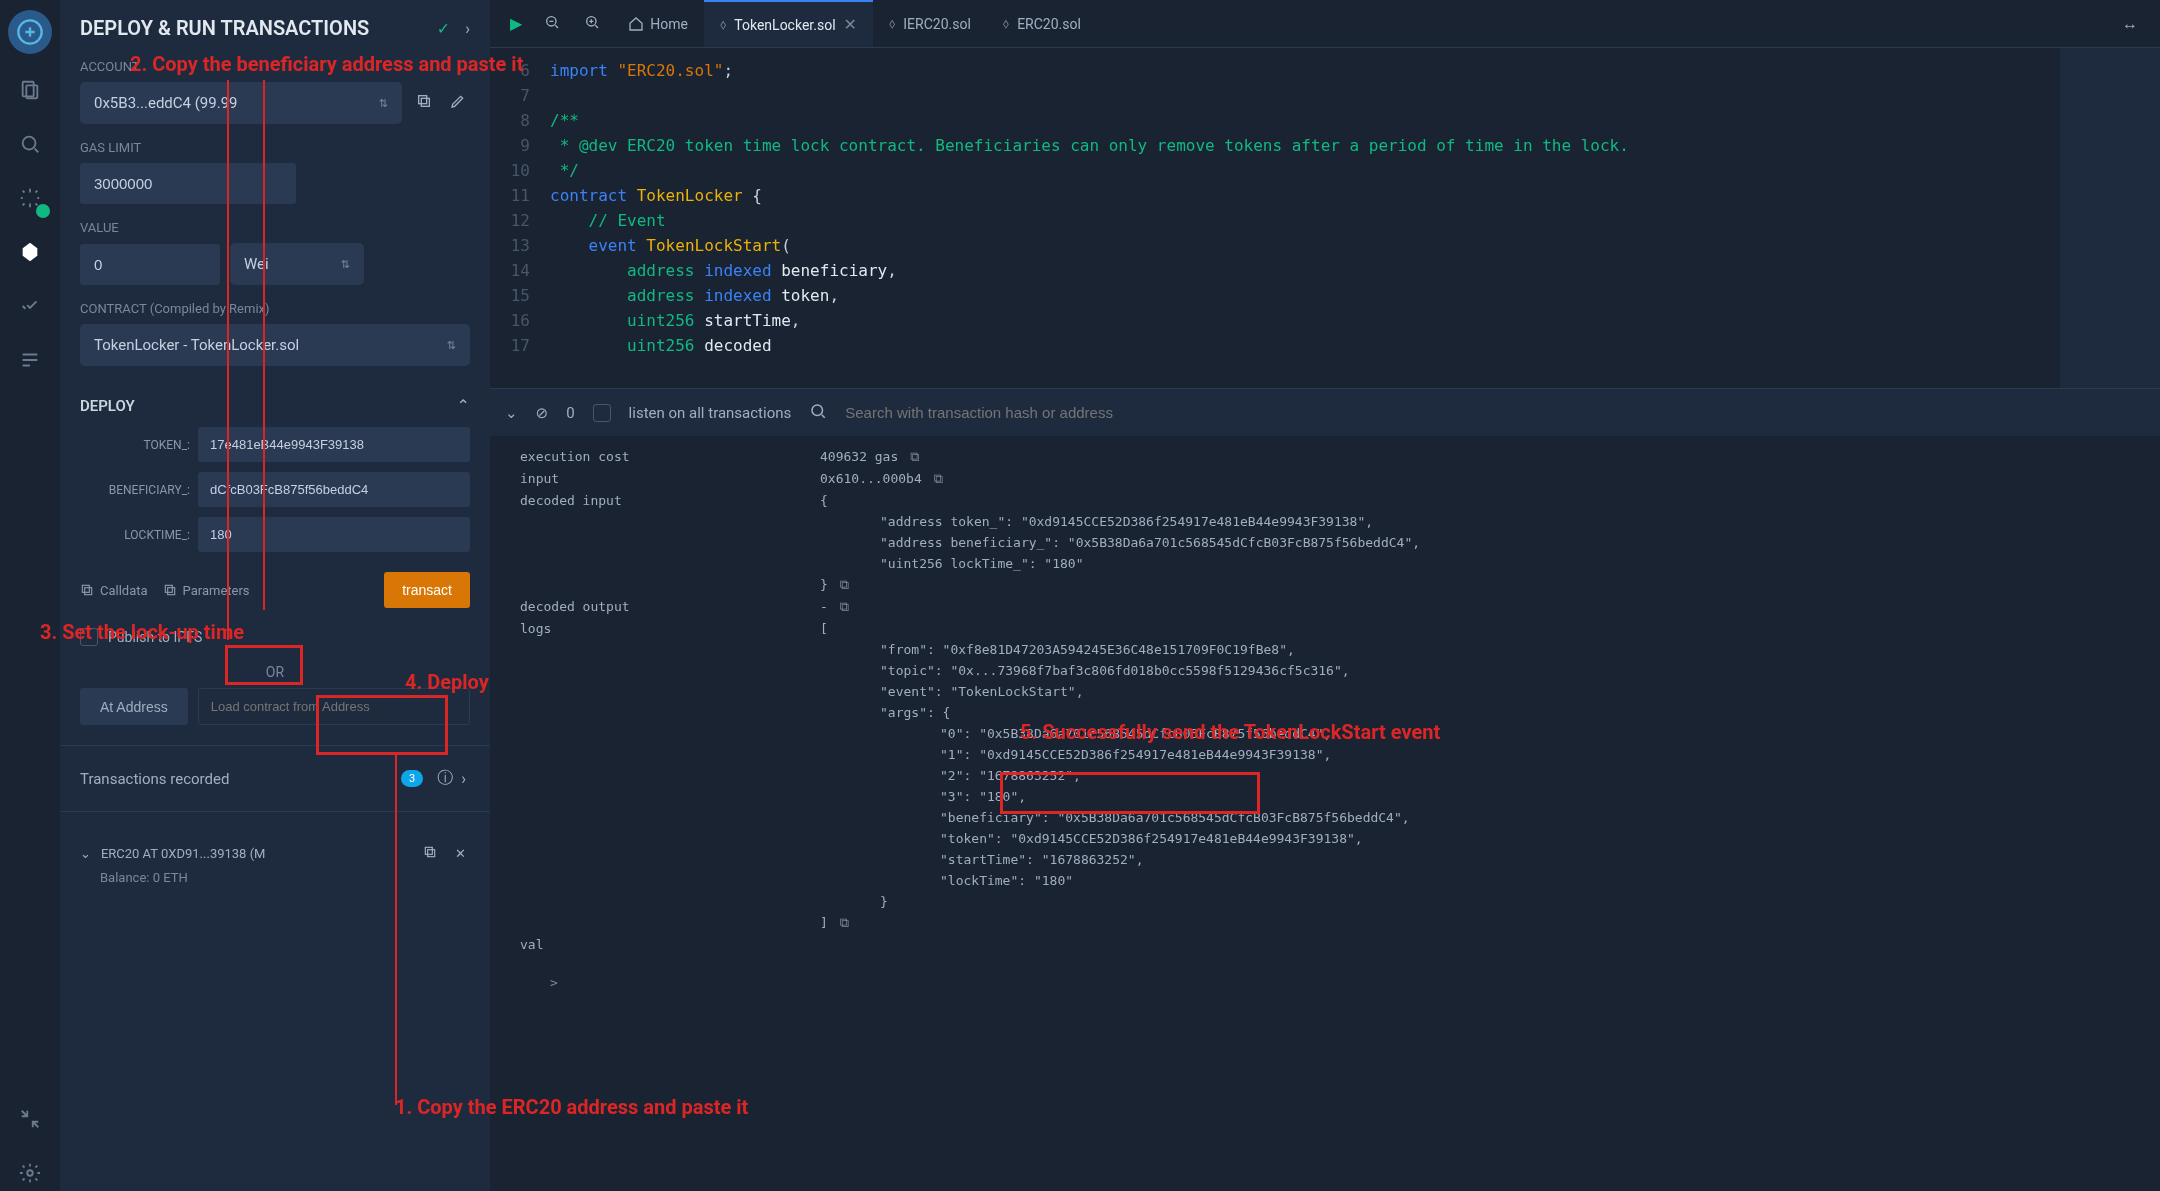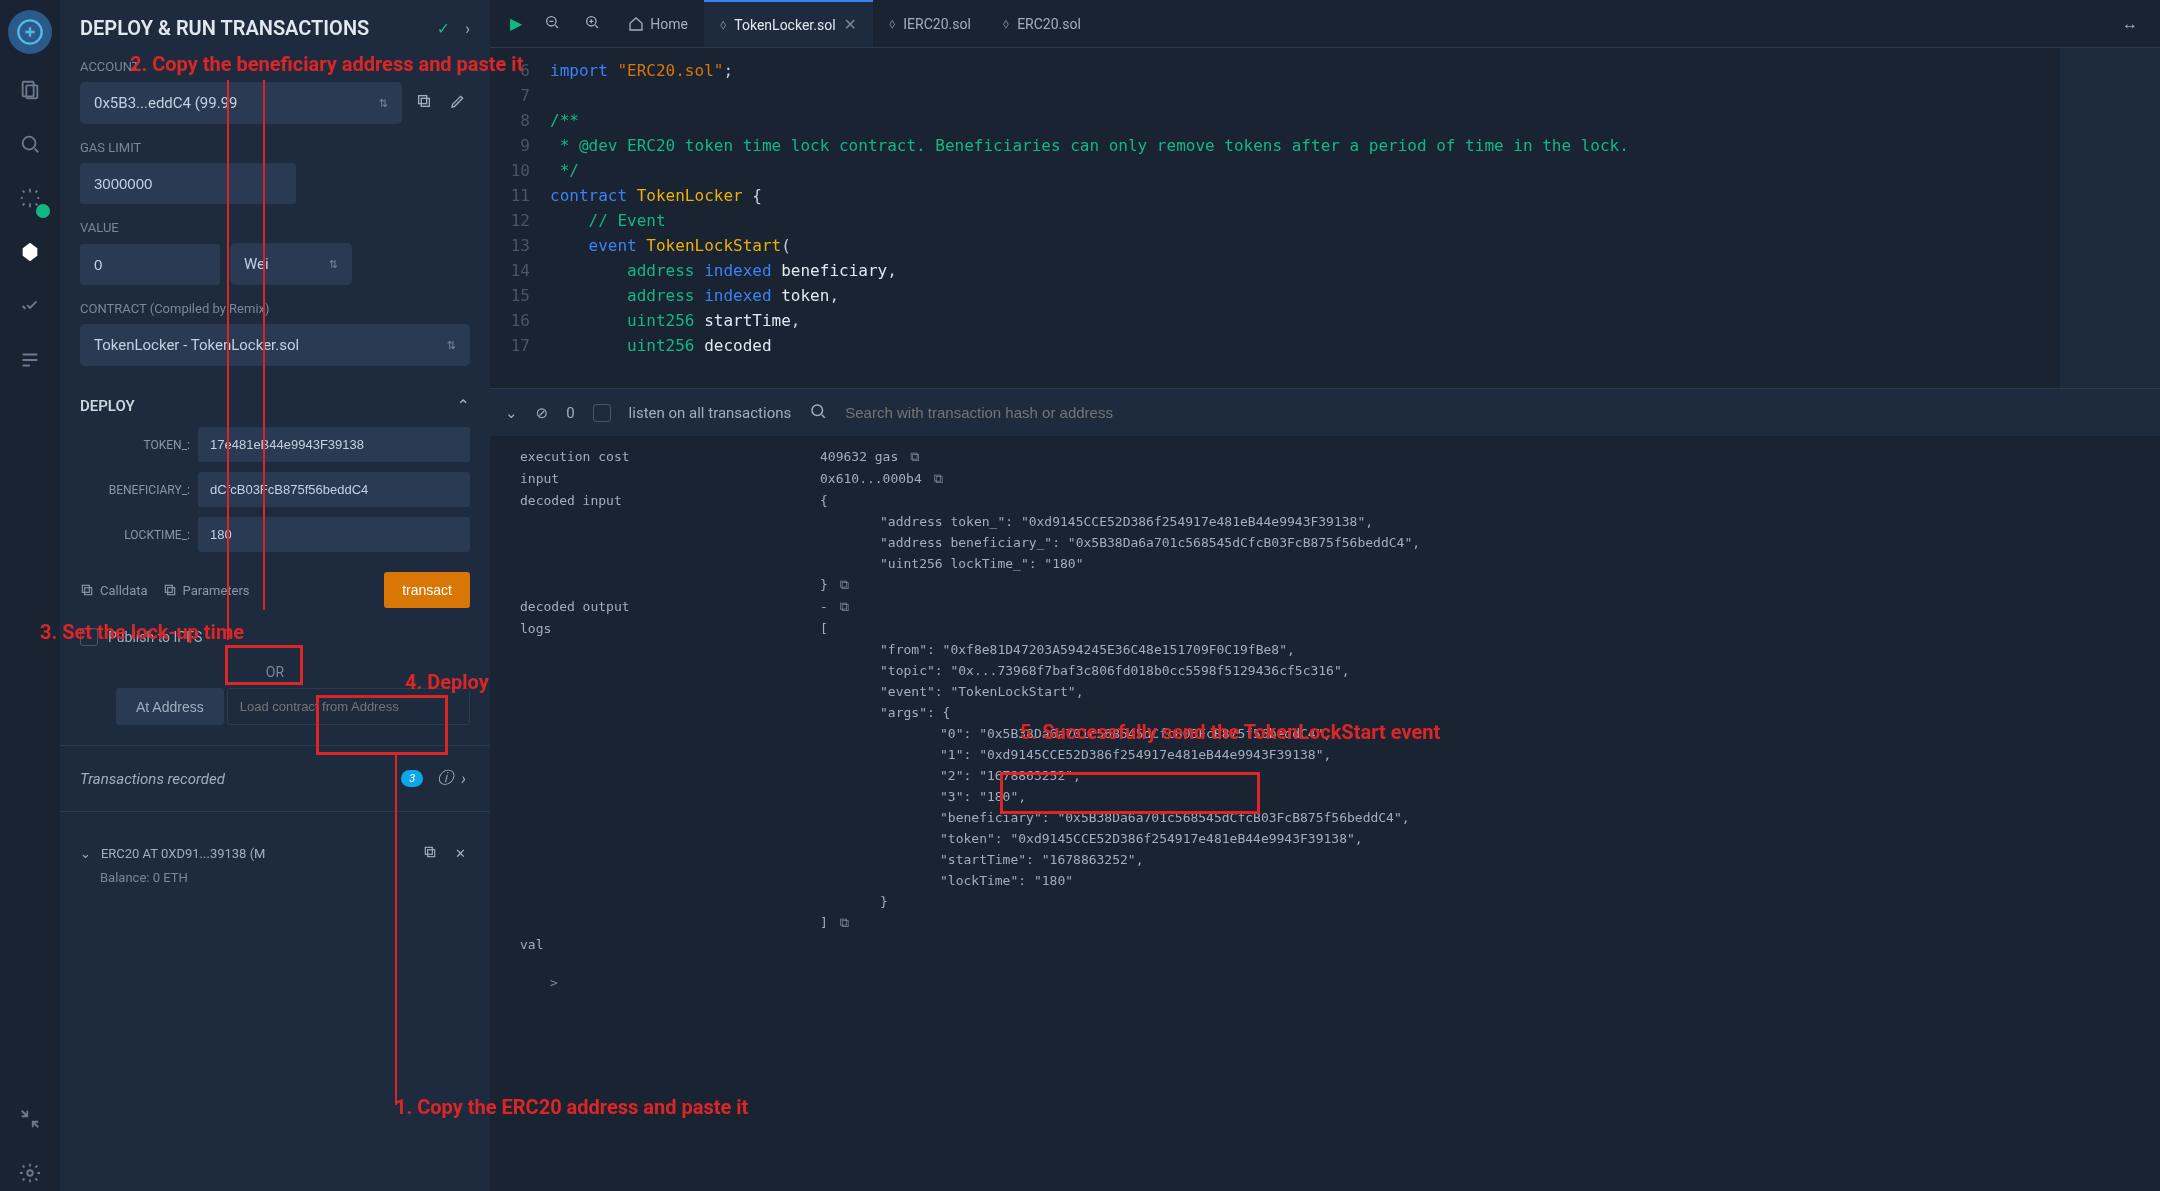--- a/index.html
+++ b/index.html
@@ -29,24 +29,24 @@
 .deployhdr .ttl { font-size: 15px; color: #cbd5e0; font-weight: 600; }
 .param-row { display: flex; align-items: center; gap: 8px; margin-bottom: 10px; }
 .param-row .plbl { font-size: 12px; color: #8a96ac; width: 110px; text-align: right; }
 .param-row .pinp { background: #2a3a52; border: none; color: #c5d0e0; padding: 10px 12px; font-size: 13px; flex: 1; border-radius: 3px; }
 .cd-row { display: flex; align-items: center; gap: 15px; padding: 10px 0; }
 .cd-link { font-size: 13px; color: #8a96ac; display: flex; align-items: center; gap: 6px; cursor: pointer; }
 .btn-transact { background: #d97706; color: #fff; padding: 10px 18px; font-size: 14px; border: none; border-radius: 3px; cursor: pointer; margin-left: auto; }
 .chkrow { display: flex; align-items: center; gap: 10px; padding: 10px 0; font-size: 14px; color: #a0aec0; }
 .chkrow .cbx { width: 18px; height: 18px; border: 1px solid #4a5568; border-radius: 3px; }
 .or-txt { text-align: center; padding: 8px 0; color: #7a8699; font-size: 14px; }
-.addr-row { display: flex; gap: 3px; margin-left: 36px; }
+.addr-row { display: flex; gap: 10px; }
 .btn-ataddr { background: #2a3a52; color: #a0aec0; padding: 10px 20px; font-size: 14px; border: none; border-radius: 3px; }
 .inp-loadaddr { background: transparent; border: 1px solid #2a3a52; color: #6b7a8f; padding: 10px 12px; font-size: 13px; flex: 1; border-radius: 3px; }
-.txrec { display: flex; align-items: center; padding: 18px 20px; border-top: 1px solid #2a3a52; margin-top: 10px; font-style: italic; }
+.txrec { display: flex; align-items: center; padding: 18px 20px; border-top: 1px solid #2a3a52; margin-top: 10px; }
 .txrec .txt { flex: 1; font-size: 15px; color: #a0aec0; line-height: 1.2; }
 .txrec .cnt { background: #0ea5e9; color: #fff; font-size: 11px; padding: 2px 8px; border-radius: 10px; margin-right: 10px; }
 .depcon { padding: 15px 20px; border-top: 1px solid #2a3a52; }
 .depcon .hdr { display: flex; align-items: center; justify-content: space-between; font-size: 15px; color: #a0aec0; }
 .depitem { display: flex; align-items: center; gap: 10px; padding: 14px 0 4px; font-size: 13px; color: #a0aec0; }
 .main { flex: 1; display: flex; flex-direction: column; background: #1a2332; }
 .tabbar { display: flex; align-items: center; height: 48px; background: #1a2332; border-bottom: 1px solid #2a3a52; padding: 0 10px; }
 .tabbar .play { color: #10b981; padding: 0 10px; cursor: pointer; }
 .tabbar .tbtn { color: #a0aec0; padding: 0 12px; cursor: pointer; }
 .tabbar .tab { display: flex; align-items: center; gap: 8px; padding: 0 16px; height: 100%; color: #a0aec0; font-size: 14px; cursor: pointer; }
@@ -155,21 +155,21 @@
     <div class="sec">
       <span class="lbl">GAS LIMIT</span>
       <div class="row">
           <input class="inp" style="width: 216px;" value="3000000">
         </div>
     </div>
     <div class="sec">
       <span class="lbl">VALUE</span>
       <div class="row">
         <input class="inp sm" value="0" style="">
-        <div class="sel" style="width:122px; flex:none;">
+        <div class="sel" style="width:134px; flex:none;">
             <span>Wei</span>
             <span class="arr">⇅</span>
           </div>
       </div>
     </div>
     <div class="sec">
       <span class="lbl">CONTRACT (Compiled by Remix)</span>
       <div class="sel">
           <span>TokenLocker - TokenLocker.sol</span>
           <span class="arr">⇅</span>

